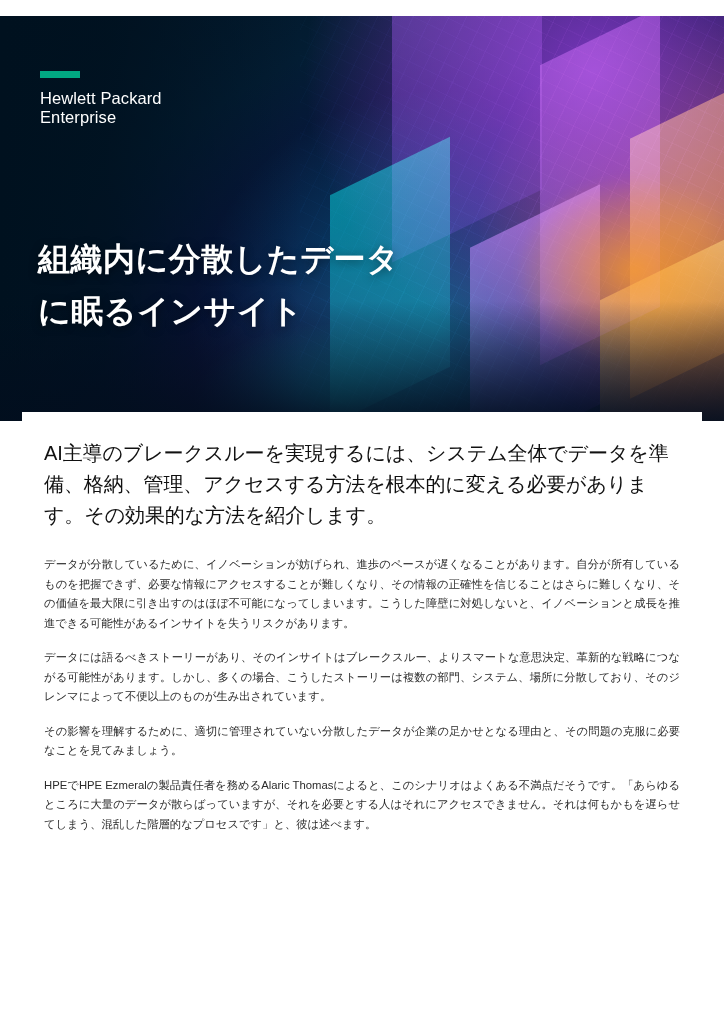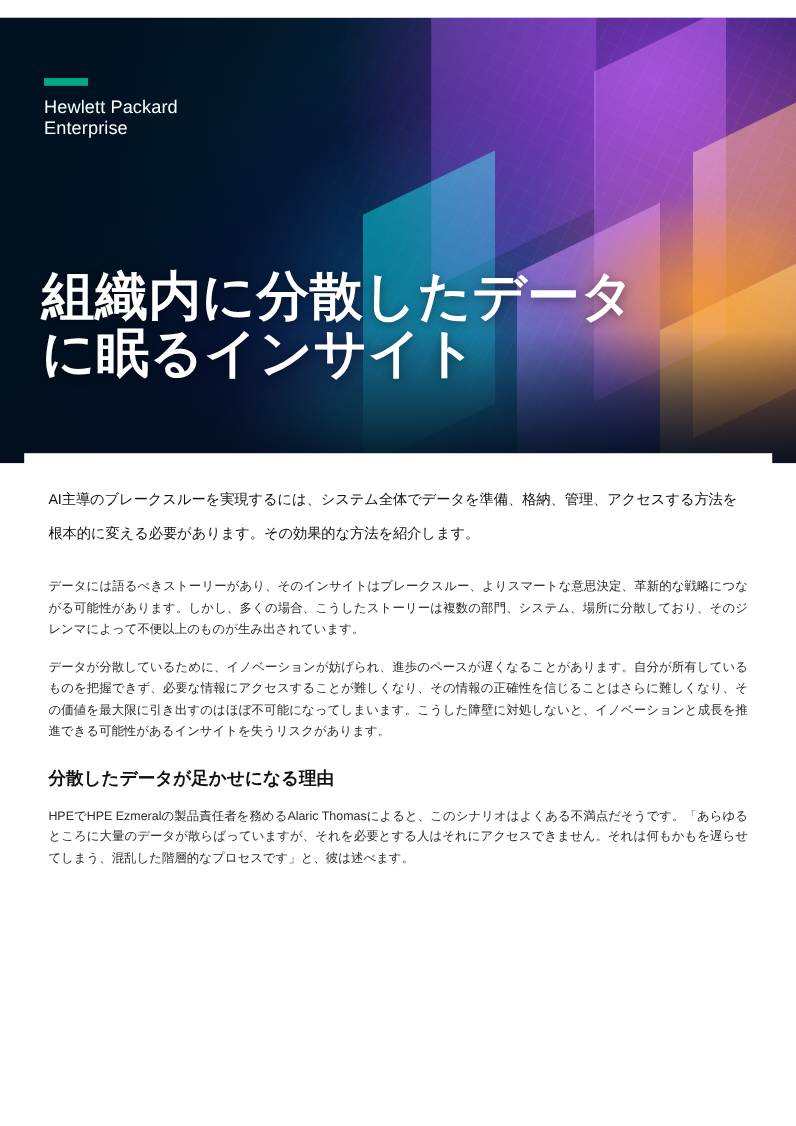--- a/index.html
+++ b/index.html
@@ -91,42 +91,42 @@
     font-weight: 400;
     white-space: pre-line;
   }
 
   
   .hero-title {
     position: absolute;
     left: 38px; top: 196px;
     z-index: 5;
     color: #ffffff;
-    font-size: 48px;
+    font-size: 32px;
     line-height: 52px;
     font-weight: 700;
     letter-spacing: .5px;
     max-width: 560px;
     white-space: pre-line;
     text-shadow: 0 2px 10px rgba(0,0,0,.45);
   }
 
   
   .card {
     position: absolute;
     left: 22px;
     top: 396px;
     width: 680px;
     background: #ffffff;
     padding: 26px 22px 20px 22px;
     box-sizing: border-box;
   }
   .lede {
     color: #111111;
-    font-size: 13px;
+    font-size: 20px;
     line-height: 31px;
     font-weight: 400;
     margin: 0 0 24px 0;
     letter-spacing: -0.1px;
   }
   .para {
     color: #2b2b2b;
     font-size: 11.3px;
     line-height: 19.5px;
     margin: 0 0 15px 0;
@@ -164,22 +164,22 @@
     <div class="name">Hewlett Packard
 Enterprise</div>
   </div>
 
   <h1 class="hero-title">組織内に分散したデータ
 に眠るインサイト</h1>
 
   <div class="card">
     <p class="lede">AI主導のブレークスルーを実現するには、システム全体でデータを準備、格納、管理、アクセスする方法を根本的に変える必要があります。その効果的な方法を紹介します。</p>
 
+    <p class="para">データが分散しているために、イノベーションが妨げられ、進歩のペースが遅くなることがあります。自分が所有しているものを把握できず、必要な情報にアクセスすることが難しくなり、その情報の正確性を信じることはさらに難しくなり、その価値を最大限に引き出すのはほぼ不可能になってしまいます。こうした障壁に対処しないと、イノベーションと成長を推進できる可能性があるインサイトを失うリスクがあります。</p>
     <p class="para">データには語るべきストーリーがあり、そのインサイトはブレークスルー、よりスマートな意思決定、革新的な戦略につながる可能性があります。しかし、多くの場合、こうしたストーリーは複数の部門、システム、場所に分散しており、そのジレンマによって不便以上のものが生み出されています。</p>
-    <p class="para">データが分散しているために、イノベーションが妨げられ、進歩のペースが遅くなることがあります。自分が所有しているものを把握できず、必要な情報にアクセスすることが難しくなり、その情報の正確性を信じることはさらに難しくなり、その価値を最大限に引き出すのはほぼ不可能になってしまいます。こうした障壁に対処しないと、イノベーションと成長を推進できる可能性があるインサイトを失うリスクがあります。</p>
+    <p class="para">その影響を理解するために、適切に管理されていない分散したデータが企業の足かせとなる理由と、その問題の克服に必要なことを見てみましょう。</p>
 
-    <h2 class="section">分散したデータが足かせになる理由</h2>
 
     <p class="para">HPEでHPE Ezmeralの製品責任者を務めるAlaric Thomasによると、このシナリオはよくある不満点だそうです。「あらゆるところに大量のデータが散らばっていますが、それを必要とする人はそれにアクセスできません。それは何もかもを遅らせてしまう、混乱した階層的なプロセスです」と、彼は述べます。</p>
 
   </div>
 
 </div>
 
 </body></html>

